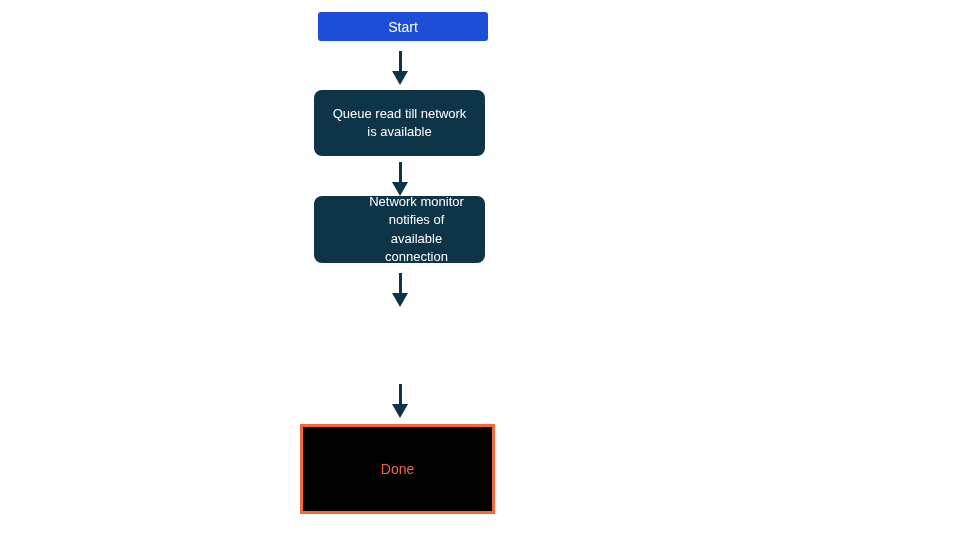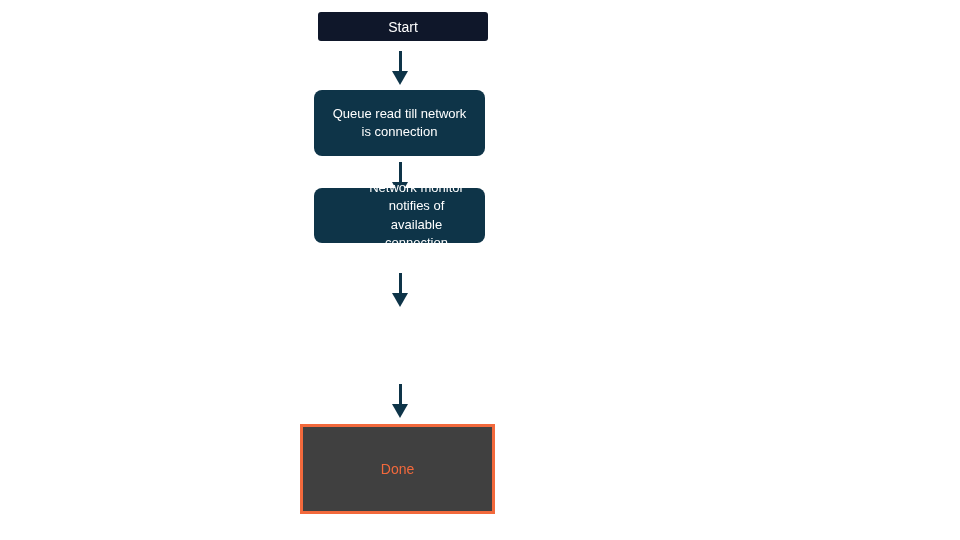--- a/index.html
+++ b/index.html
@@ -22,44 +22,44 @@
     align-items: center;
     justify-content: center;
     text-align: center;
     box-sizing: border-box;
   }
   .node-start {
     left: 318px;
     top: 12px;
     width: 170px;
     height: 29px;
-    background: #0f172a;
+    background: #1d4ed8;
     color: #ffffff;
     border-radius: 3px;
     font-size: 14px;
   }
   .node-process {
     left: 314px;
     width: 171px;
     background: #0e3448;
     color: #ffffff;
     border-radius: 8px;
     font-size: 13px;
     line-height: 18.5px;
     padding: 6px 14px;
   }
   .node-process.p1 { top: 90px;  height: 66px; }
-  .node-process.p2 { top: 188px; height: 55px; padding-left: 48px; }
+  .node-process.p2 { top: 196px; height: 67px; padding-left: 48px; }
   .node-process.p3 { top: 313px; height: 66px; }
   .node-done {
     left: 300px;
     top: 424px;
     width: 195px;
     height: 90px;
-    background: #404040;
+    background: #000000;
     border: 3px solid #f2693c;
     color: #f2693c;
     font-size: 14px;
   }
   .arrow {
     position: absolute;
     left: 392px;
     width: 16px;
     display: flex;
     flex-direction: column;
@@ -90,21 +90,21 @@
   <div class="node node-start">
     <span>Start</span>
   </div>
 
   <div class="arrow a1">
     <div class="stem"></div>
     <div class="head"></div>
   </div>
 
   <div class="node node-process p1">
-    <span>Queue read till network is connection</span>
+    <span>Queue read till network is available</span>
   </div>
 
   <div class="arrow a2">
     <div class="stem"></div>
     <div class="head"></div>
   </div>
 
   <div class="node node-process p2">
     <span>Network monitor notifies of available connection</span>
   </div>

